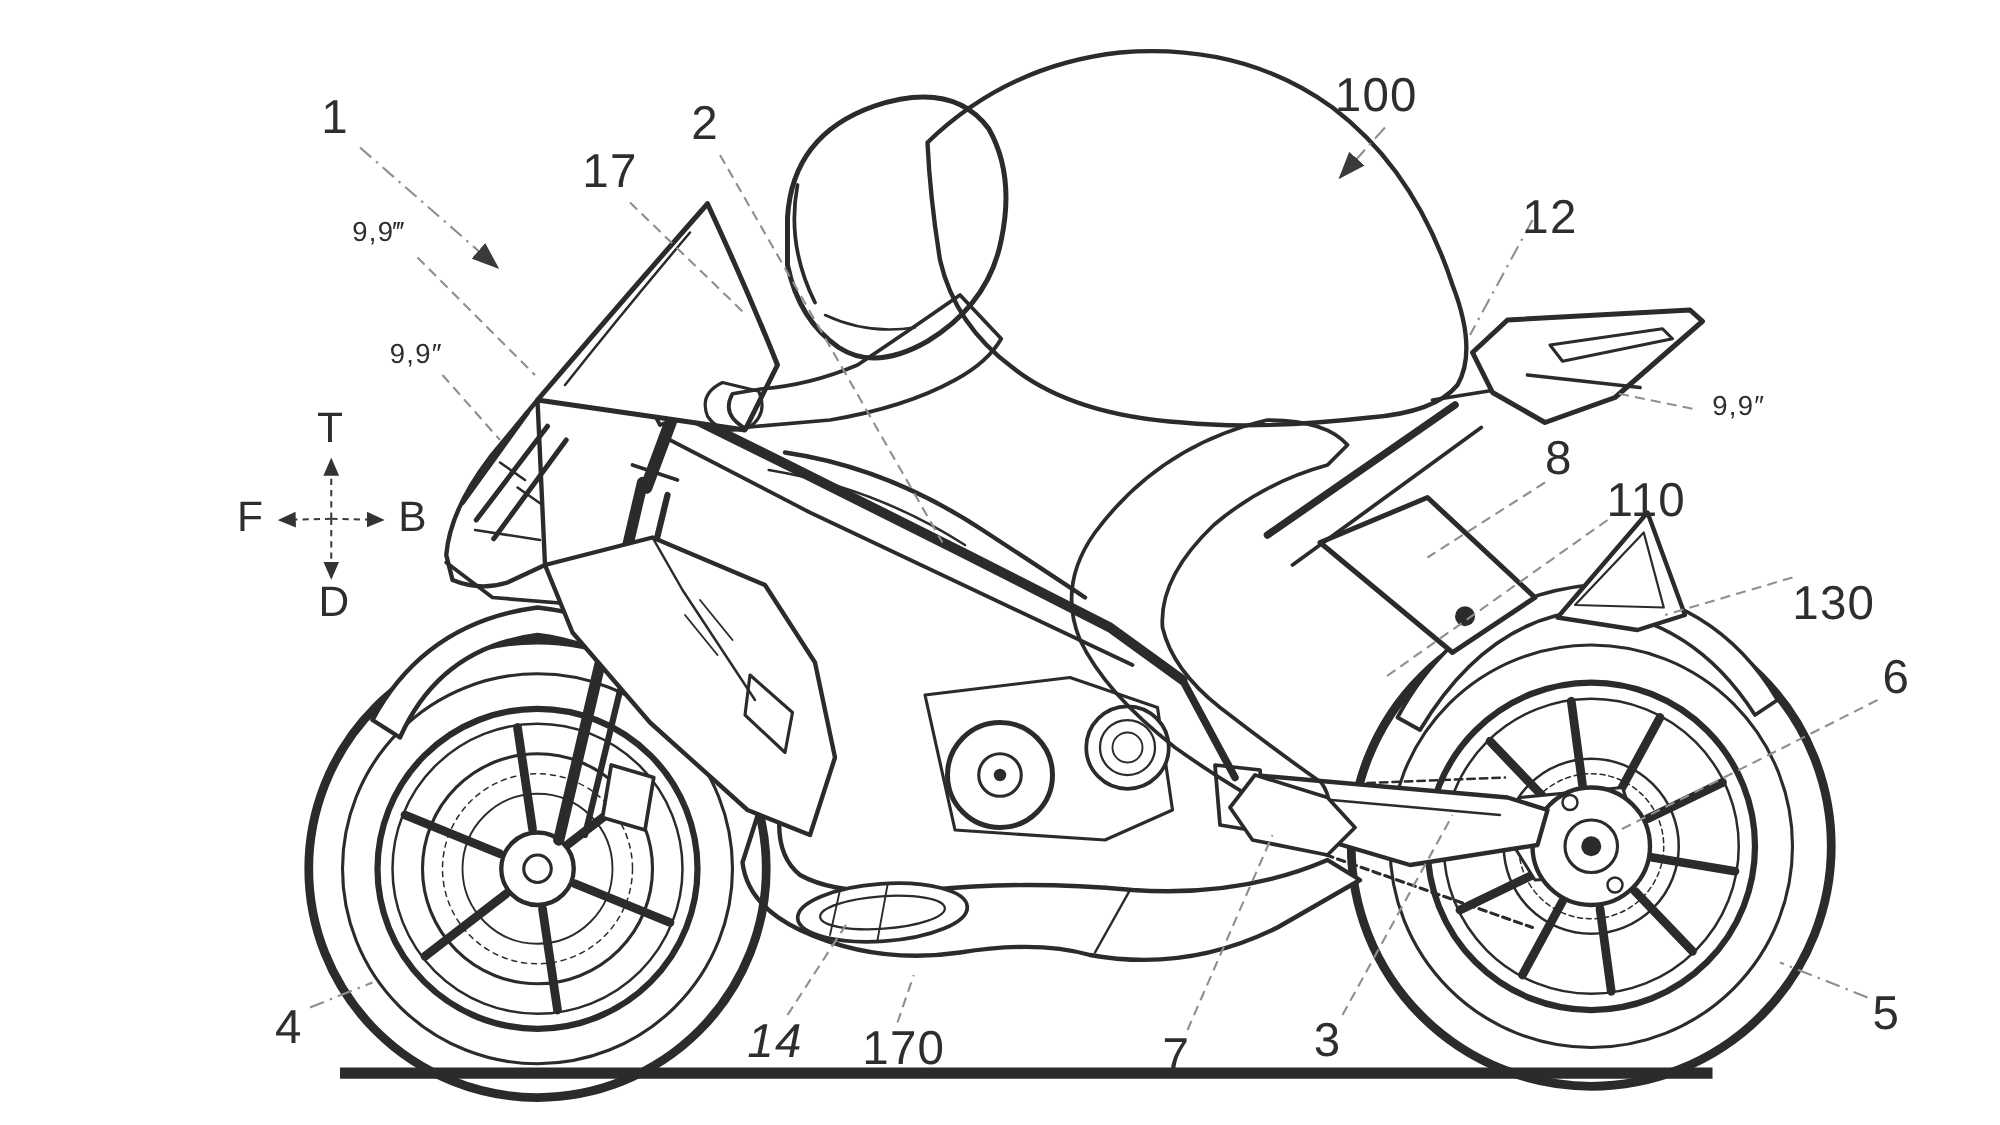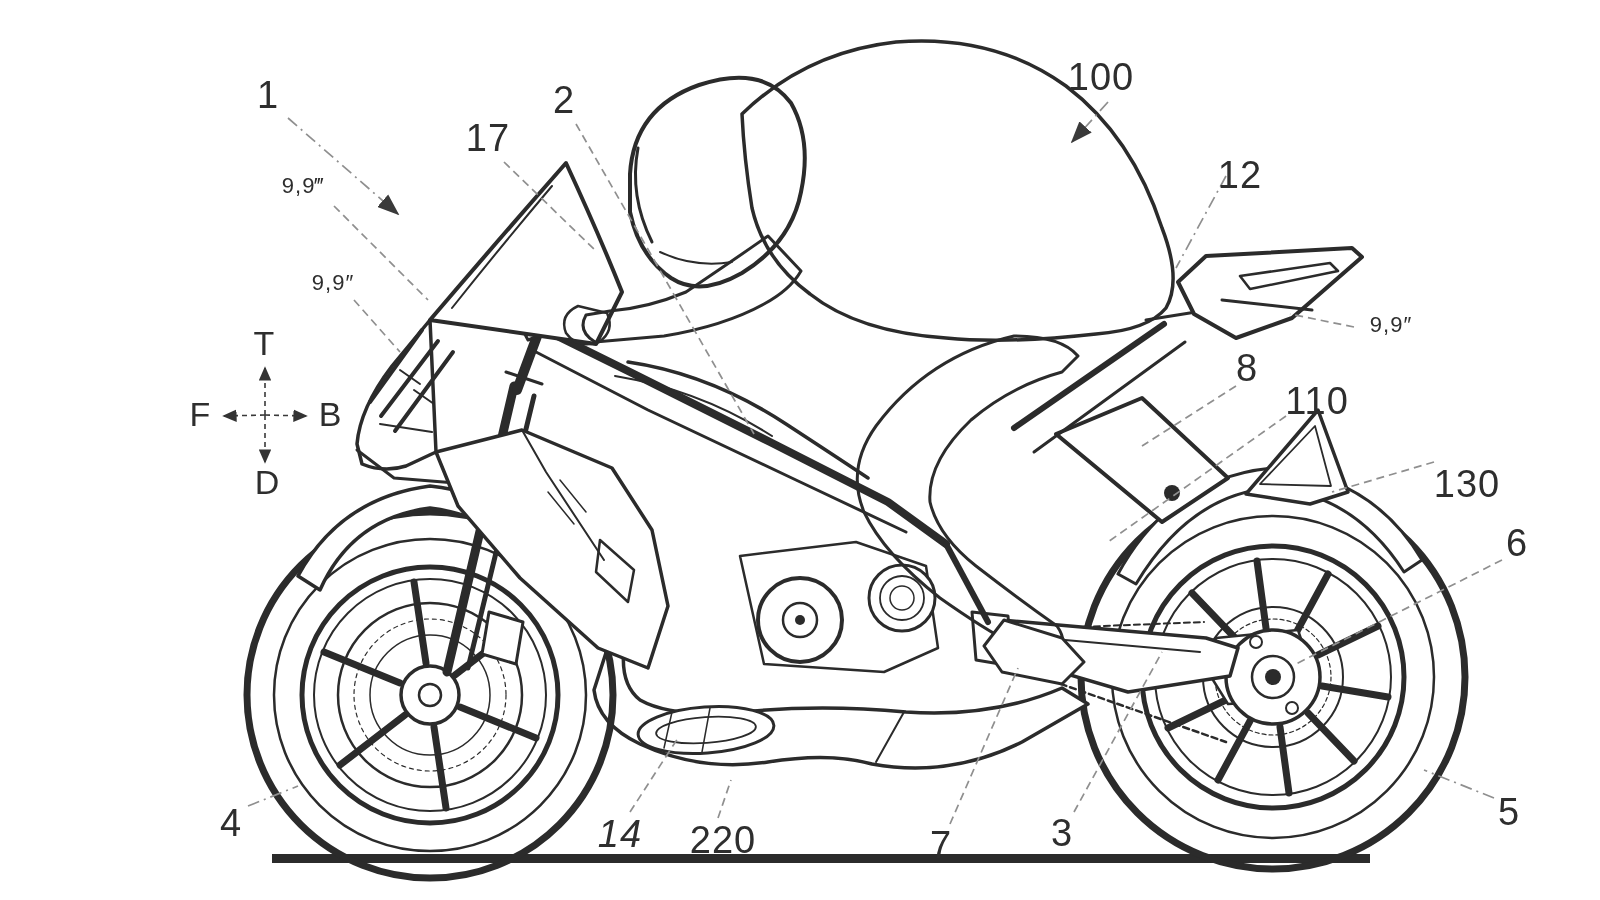--- a/index.html
+++ b/index.html
@@ -242,17 +242,17 @@
       <div class="ref" style="left: 1101px; top: 77px;">100</div>
       <div class="ref" style="left: 1240px; top: 152px; margin-top: 23px;">12</div>
       <div class="ref small" style="left: 1391px; top: 325px;">9,9″</div>
       <div class="ref" style="left: 1247px; top: 368px;">8</div>
       <div class="ref" style="left: 1317px; top: 401px;">110</div>
       <div class="ref" style="left: 1467px; top: 452px; margin-top: 32px;">130</div>
       <div class="ref" style="left: 1517px; top: 543px;">6</div>
       <div class="ref" style="left: 1509px; top: 812px;">5</div>
       <div class="ref" style="left: 1062px; top: 833px;">3</div>
       <div class="ref" style="left: 941px; top: 845px;">7</div>
-      <div class="ref" style="left: 723px; top: 840px;">220</div>
+      <div class="ref" style="left: 723px; top: 840px;">170</div>
       <div class="ref" style="left: 620px; top: 834px; font-style: italic;">14</div>
       <div class="ref" style="left: 231px; top: 823px;">4</div>
     </div>
 </div>
 
 </body></html>

